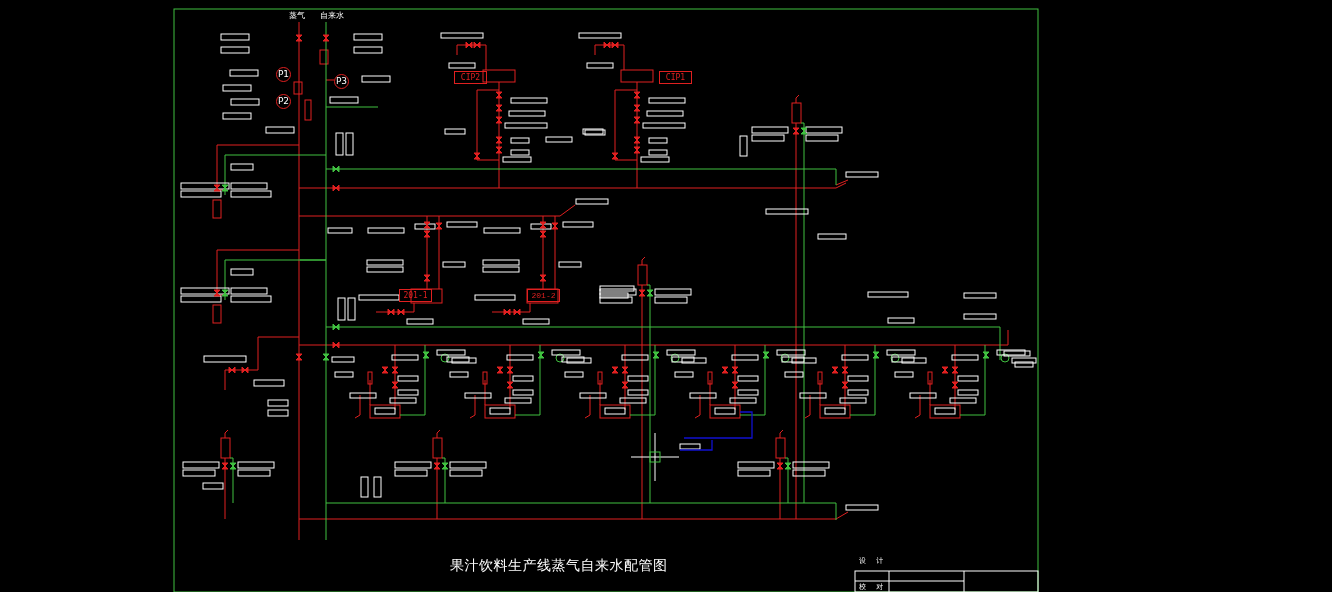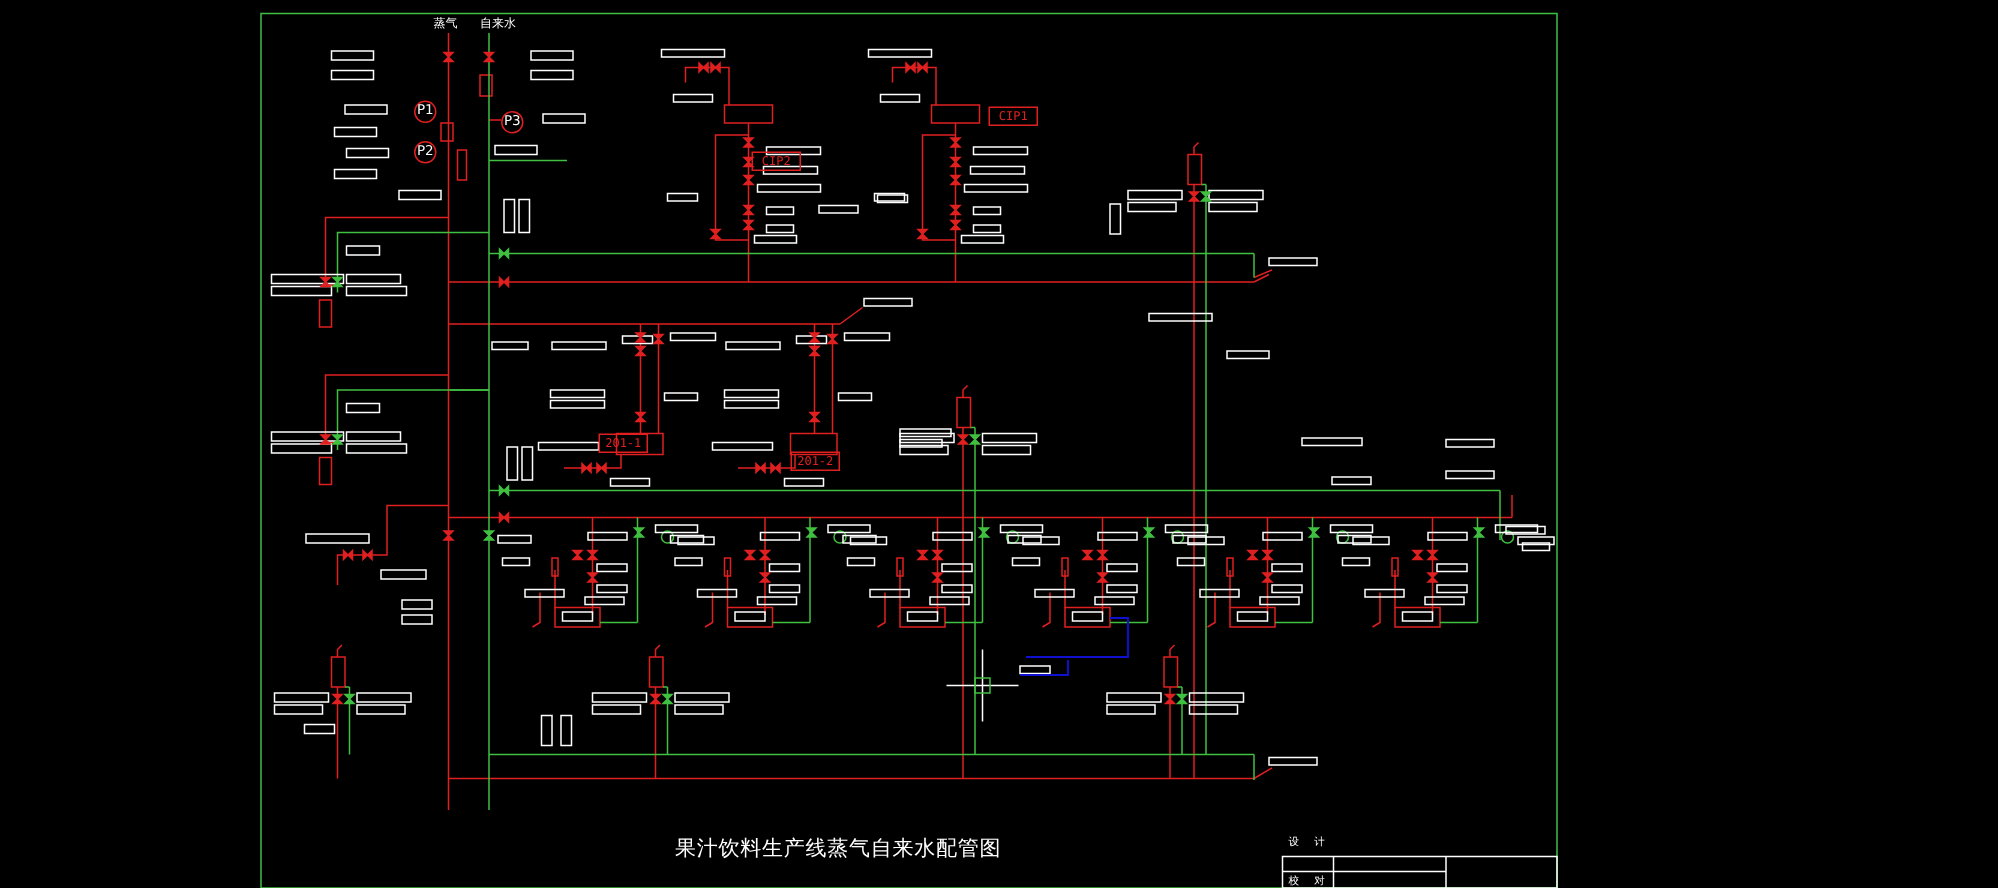--- a/index.html
+++ b/index.html
@@ -405,20 +405,20 @@
   </g>
 </svg>
 
 <div class="lbl" style="left:289px;top:10px;">蒸气</div>
 <div class="lbl" style="left:304px;top:10px;margin-left:16px;">自来水</div>
 
 <div class="gauge" style="left:276px;top:67px;">P1</div>
 <div class="gauge" style="left:276px;top:94px;">P2</div>
 <div class="gauge" style="left:334px;top:74px;">P3</div>
 
-<div class="tag" style="left:501px;top:71px;width:31px;margin-top:30px;">CIP2</div>
+<div class="tag" style="left:454px;top:71px;width:31px;">CIP2</div>
 <div class="tag" style="left:621px;top:71px;width:31px;margin-left:38px;">CIP1</div>
 <div class="tag" style="left:399px;top:289px;width:31px;">201-1</div>
-<div class="tag" style="left:527px;top:301px;width:31px;">201-2</div>
+<div class="tag" style="left:527px;top:289px;width:31px;font-family:Liberation Mono, monospace;">201-2</div>
 
 <div class="title">果汁饮料生产线蒸气自来水配管图</div>
 <div class="tb" style="left:859px;top:556px;">设 计</div>
 <div class="tb" style="left:859px;top:582px;text-align:center;">校 对</div>
 
 </body></html>

